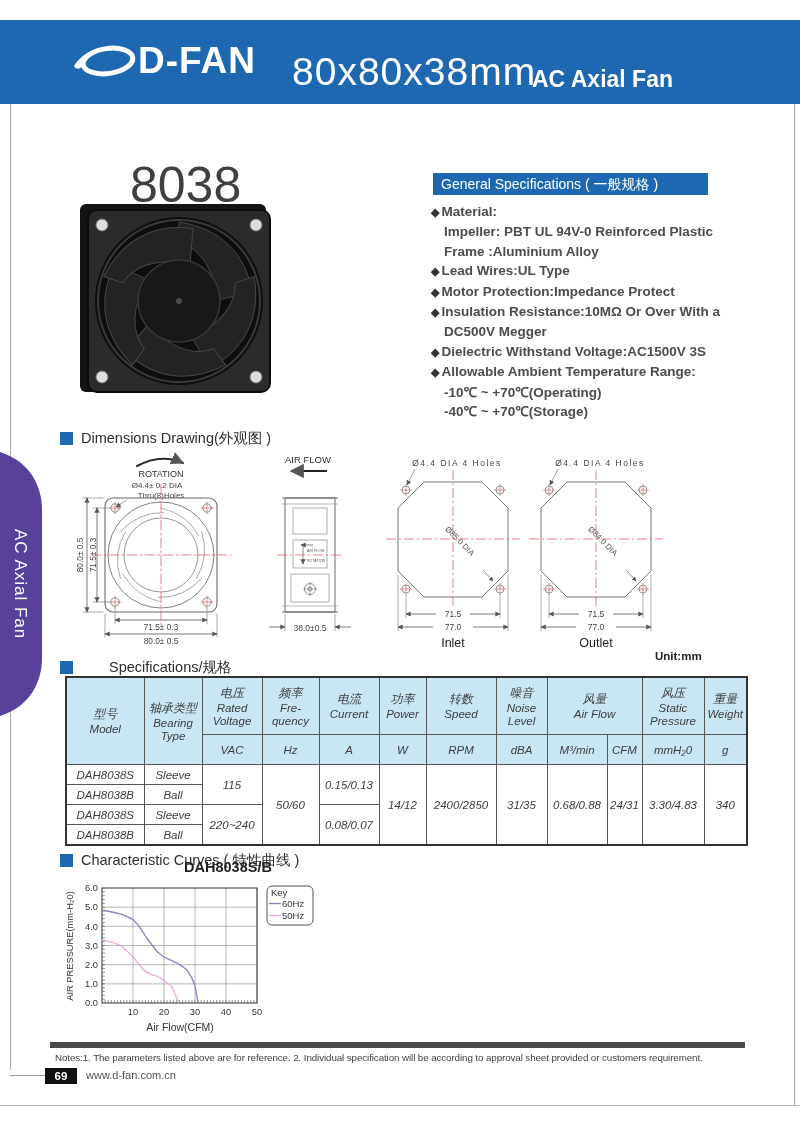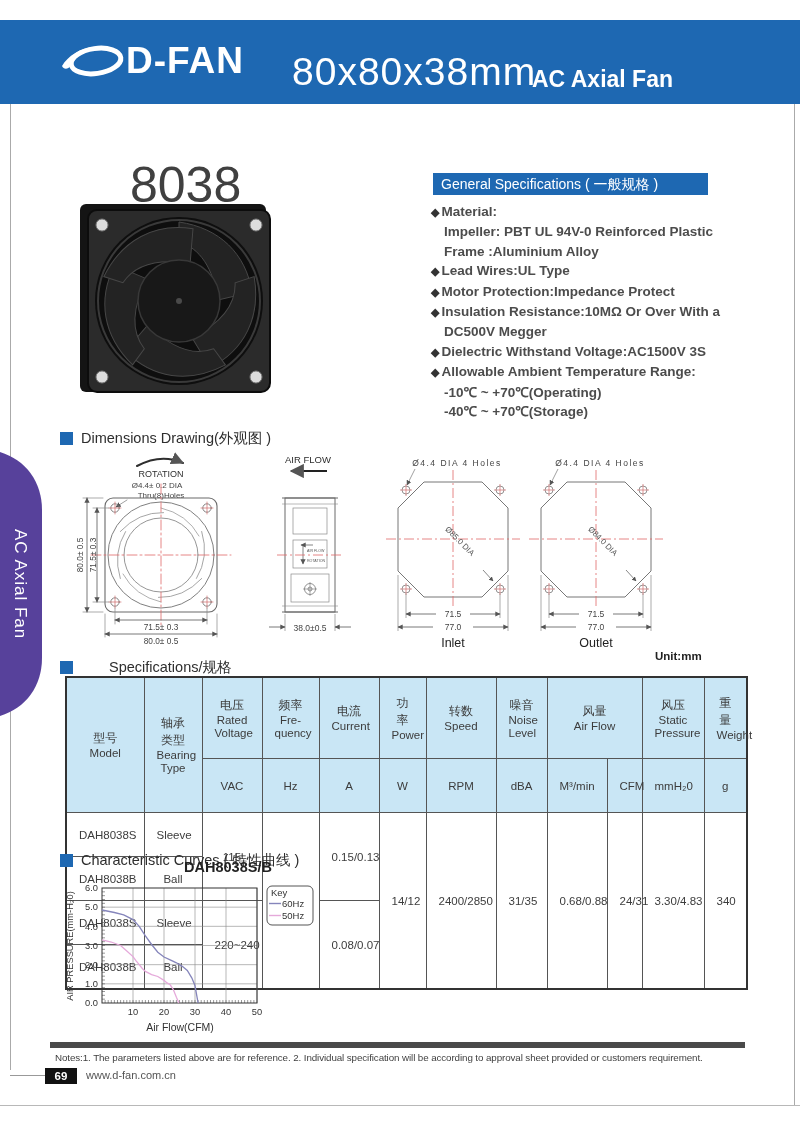--- a/index.html
+++ b/index.html
@@ -4,21 +4,21 @@
 <style>
   :root{
     --blue:#1e68b2; --purple:#57419b; --thead:#c9e6f5; --red:#e06868;
   }
   html,body{margin:0;padding:0;}
   body{width:800px;height:1131px;position:relative;background:#fff;
        font-family:"Liberation Sans",sans-serif;color:#3a3a3a;overflow:hidden;}
   .abs{position:absolute;}
   
   .topbar{position:absolute;left:0;top:20px;width:800px;height:84px;background:var(--blue);}
-  .logo{position:absolute;left:60px;top:18px;display:flex;align-items:center;}
+  .logo{position:absolute;left:72px;top:18px;display:flex;align-items:center;}
   .logo-text{color:#fff;font-size:37px;font-weight:bold;letter-spacing:1px;}
   .size-text{position:absolute;left:292px;top:30px;color:#fff;font-size:39px;letter-spacing:1px;}
   .subtitle{position:absolute;left:532px;top:46px;color:#fff;font-size:23px;font-weight:bold;}
   
   .border-left{position:absolute;left:10px;top:104px;width:1px;height:966px;background:#aaa;}
   .border-right{position:absolute;left:794px;top:104px;width:1px;height:1001px;background:#aaa;}
   .bottom-rule{position:absolute;left:0;top:1105px;width:800px;height:1px;background:#b8b8b8;}
   .dark-bar{position:absolute;left:50px;top:1042px;width:695px;height:6px;background:#4a4a4a;}
   .connector{position:absolute;left:10px;top:1075px;width:36px;height:1px;background:#999;}
   
@@ -37,21 +37,21 @@
   .gs-item{padding-left:13px;font-weight:bold;}
   .gs-item .first{text-indent:-13px;}
   .dm{font-size:11px;color:#333;margin-right:2px;}
   
   .sec-title{position:absolute;display:flex;gap:8px;align-items:center;
        font-size:14.5px;color:#2e2e2e;}
   .sq{width:13px;height:13px;background:var(--blue);flex:0 0 auto;}
   
   table.spec{position:absolute;left:65px;top:676px;width:681px;border-collapse:collapse;
        table-layout:fixed;font-size:11.5px;color:#3c3c3c;text-align:center;}
-  table.spec th,table.spec td{border:1px solid #555;padding:12px;}
+  table.spec th,table.spec td{border:1px solid #555;padding:0;font-style:italic;}
   table.spec{border:2px solid #333;}
   table.spec th{background:var(--thead);font-weight:normal;}
   tr.h1 th{height:56px;}
   tr.h2 th{height:29px;}
   tr.body td{height:19px;background:#fff;}
   .cn{display:block;font-size:12px;}
   .en{display:block;font-size:11.5px;line-height:13px;white-space:pre-line;}
   
   .chart-wrap{position:absolute;left:60px;top:856px;}
   

